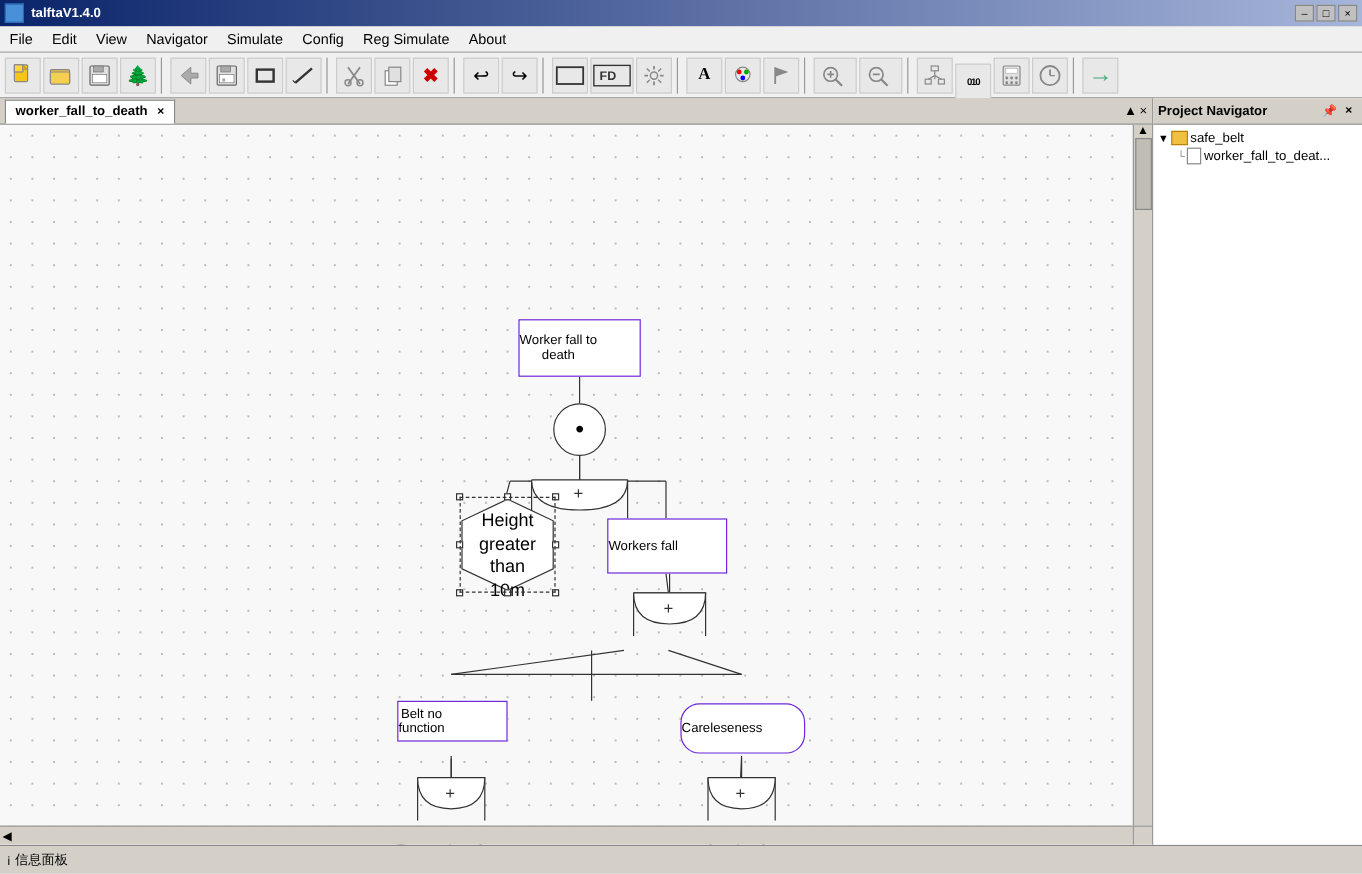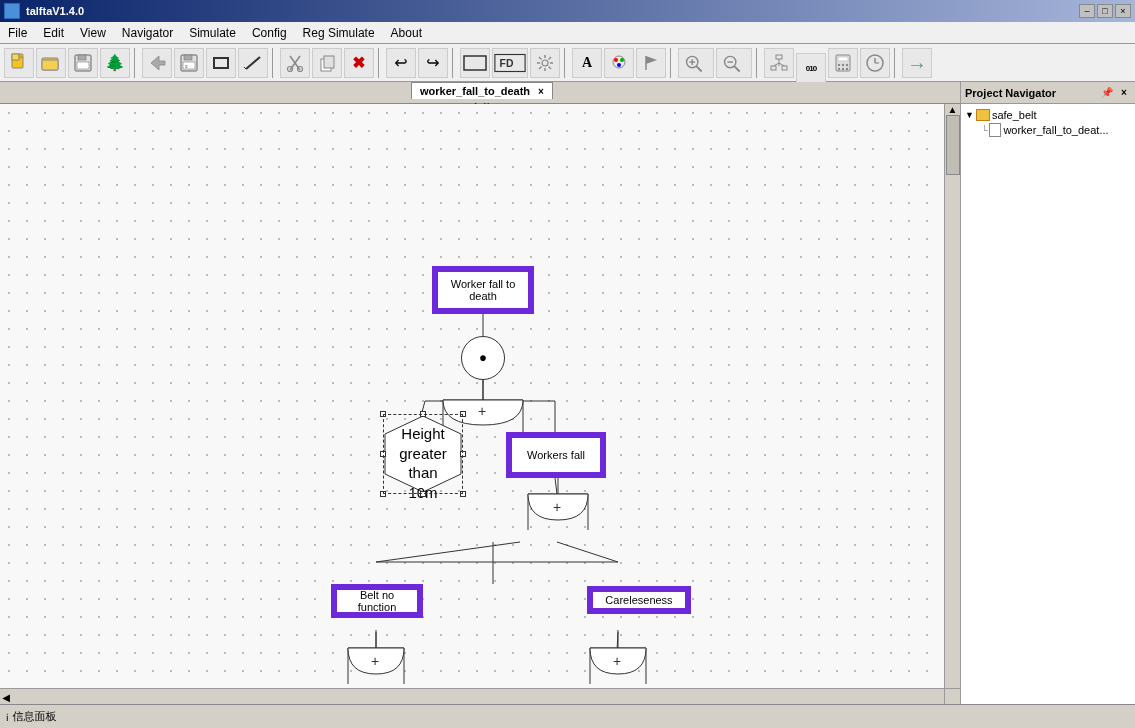--- a/index.html
+++ b/index.html
@@ -182,25 +182,25 @@
     .dot-grid {
       position: absolute;
       top: 0; left: 0; right: 0; bottom: 0;
       background-image: radial-gradient(circle, #bbb 1px, transparent 1px);
       background-size: 18px 18px;
     }
 
     
     .fta-box {
       position: absolute;
-      border: 6px solid #6d28d9;
+      border: 1px solid #6d28d9;
       background: white;
       display: flex;
       align-items: center;
-      justify-content: center;
+      justify-content: flex-start;
       text-align: center;
       font-size: 11px;
       cursor: move;
     }
 
     
     .fta-circle {
       position: absolute;
       border: 1px solid #333;
       background: white;
@@ -230,21 +230,20 @@
       pointer-events: none;
     }
 
     .tab-area {
       display: flex;
       align-items: center;
       background: #d4d0c8;
       border-bottom: 1px solid #888;
       height: 22px;
       padding-left: 4px;
-      flex-direction: column;
     }
     .tab-close-x {
       font-size: 10px;
       margin-left: 4px;
     }
   </style>
 </head>
 <body>
 
 <div id="titlebar">
@@ -562,21 +561,21 @@
         <line x1="10" y1="16" x2="10" y2="52" stroke="#333" stroke-width="1"></line>
         <line x1="70" y1="16" x2="70" y2="52" stroke="#333" stroke-width="1"></line>
         <path d="M10,16 L70,16 Q70,42 40,42 Q10,42 10,16" fill="white" stroke="#333" stroke-width="1"></path>
         <text x="35" y="34" font-size="14" fill="#333">+</text>
       </svg>
 
       <div class="fta-box" style="left:331px; top:480px; width:92px; height:34px;">
         <span>Belt no<br>function</span>
       </div>
 
-      <div class="fta-box" style="left:587px; top:482px; width:104px; height:28px;">
+      <div class="fta-box" style="left:567px; top:482px; width:104px; height:42px;border-radius:16px;">
         <span>Careleseness</span>
       </div>
 
       <svg style="position:absolute; left:340px; top:528px; width:72px; height:52px;">
         <line x1="36" y1="0" x2="36" y2="16" stroke="#333" stroke-width="1"></line>
         <line x1="8" y1="16" x2="64" y2="16" stroke="#333" stroke-width="1"></line>
         <line x1="8" y1="16" x2="8" y2="52" stroke="#333" stroke-width="1"></line>
         <line x1="64" y1="16" x2="64" y2="52" stroke="#333" stroke-width="1"></line>
         <path d="M8,16 L64,16 Q64,42 36,42 Q8,42 8,16" fill="white" stroke="#333" stroke-width="1"></path>
         <text x="31" y="34" font-size="14" fill="#333">+</text>

